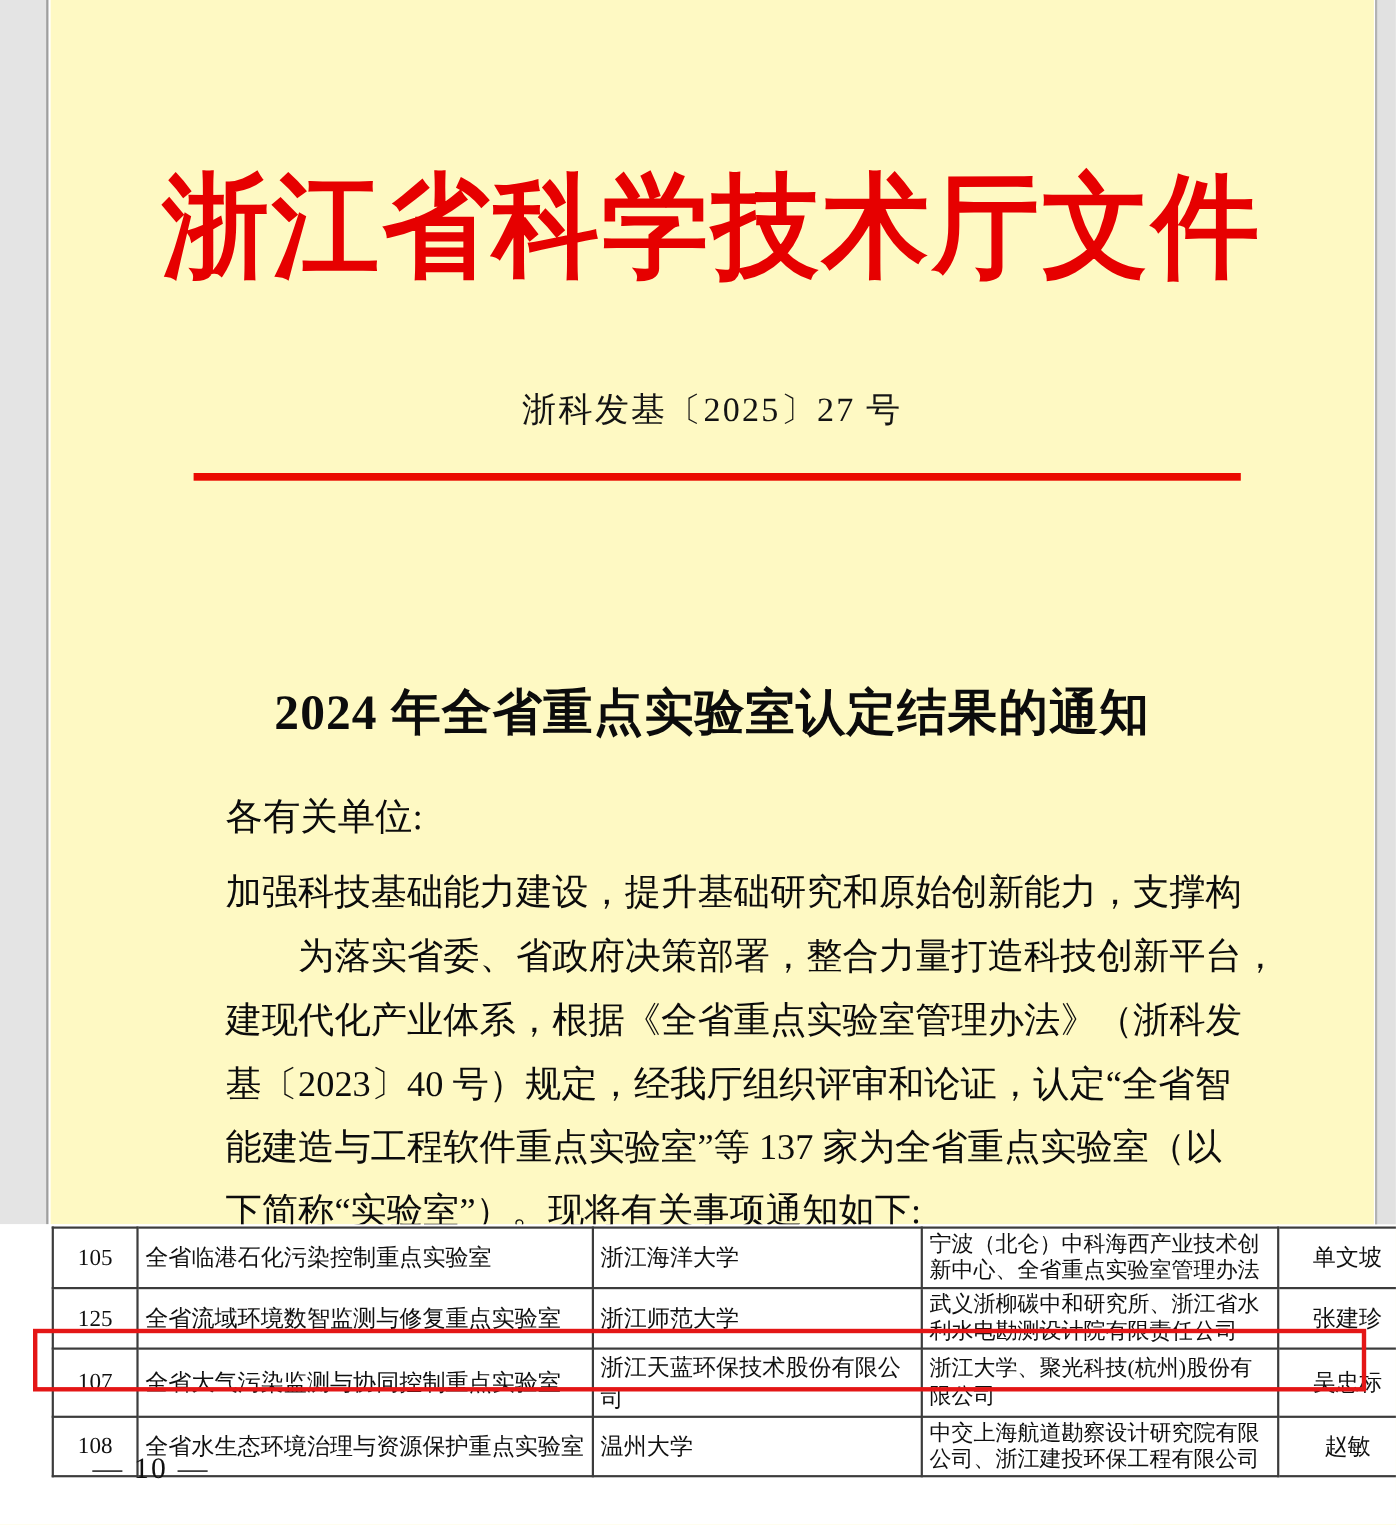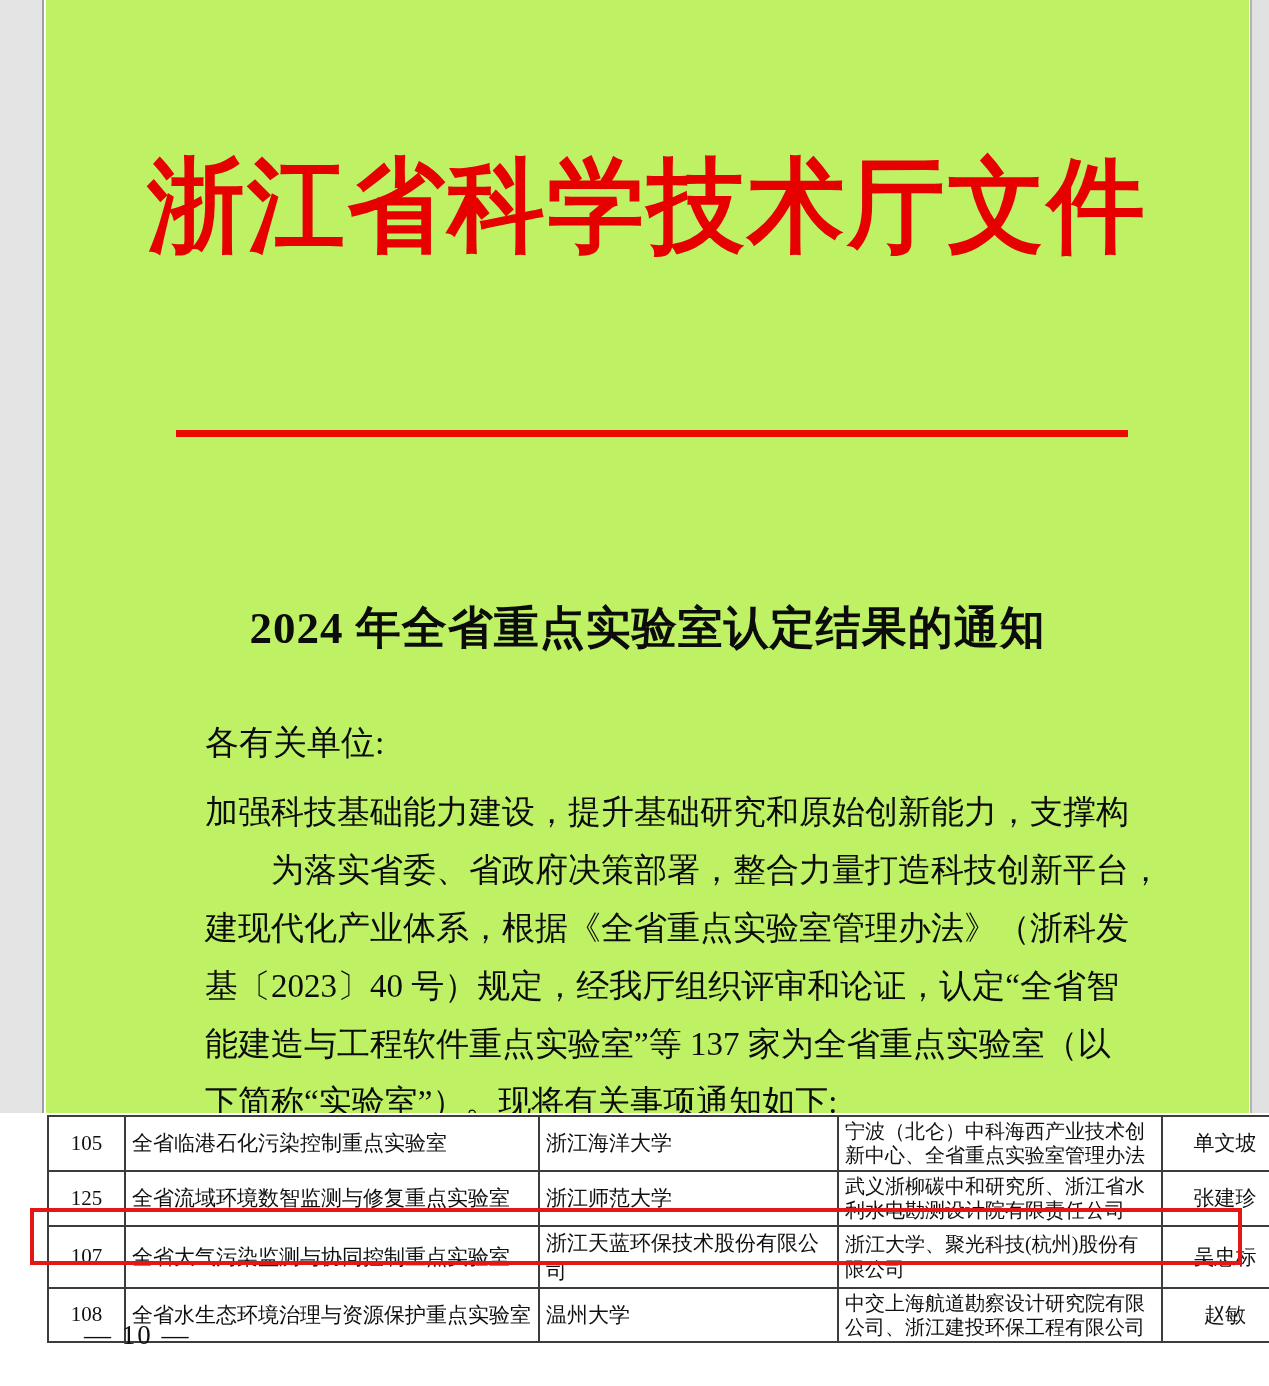--- a/index.html
+++ b/index.html
@@ -12,21 +12,21 @@
   }
   
   .edge-left{
     position:absolute;left:0;top:0;width:44px;height:1113px;
     background:#e4e4e4;border-right:2px solid #9e9e9e;box-sizing:border-box;
   }
   .edge-right{
     position:absolute;right:0;top:0;width:19px;height:1113px;
     background:#e1e1e1;border-left:2px solid #b3b3b3;box-sizing:border-box;
   }
-  .doc-area{position:absolute;left:46px;top:0;width:1203px;height:1113px;background:#bef264;text-decoration:underline;}
+  .doc-area{position:absolute;left:46px;top:0;width:1203px;height:1113px;background:#fef9c3;text-decoration:underline;}
 
   .doc-title{
     position:absolute;top:138px;left:0;width:100%;
     text-align:center;
     font-size:97px;font-weight:bold;
     color:var(--header_red,#e60000);
     letter-spacing:3px;white-space:nowrap;
     transform:scaleY(1.06);transform-origin:top center;
   }
   .doc-number{
@@ -35,21 +35,21 @@
   }
   .red-rule{
     position:absolute;top:430px;left:130px;width:952px;height:7px;
     background:var(--rule_red,#ea0b00);
   }
   .notice-title{
     position:absolute;left:0;width:100%;text-align:center;
     font-size:45px;font-weight:bold;color:#0c0c0c;letter-spacing:1px;white-space:nowrap;
   }
   .notice-title.l1{top:526px;}
-  .notice-title.l2{top:598px;text-align:center;}
+  .notice-title.l2{top:618px;text-align:center;}
 
   .salutation{
     position:absolute;left:159px;top:720px;
     font-size:34px;color:#0c0c0c;
   }
   .body-text{
     position:absolute;left:159px;top:783px;width:902px;
     font-size:33px;color:#0c0c0c;
   }
   .body-line{
@@ -92,20 +92,21 @@
   }
 </style>
 </head>
 <body>
 
 <div class="edge-left"></div>
 <div class="edge-right"></div>
 
 <div class="doc-area">
   <div class="doc-title">浙江省科学技术厅文件</div>
+  <div class="doc-number">浙科发基〔2025〕27 号</div>
   <div class="red-rule"></div>
   <div class="notice-title l2">2024 年全省重点实验室认定结果的通知</div>
   <div class="salutation">各有关单位:</div>
   <div class="body-text">
     <span class="body-line">加强科技基础能力建设，提升基础研究和原始创新能力，支撑构</span>
     <span class="body-line indent">为落实省委、省政府决策部署，整合力量打造科技创新平台，</span>
     <span class="body-line">建现代化产业体系，根据《全省重点实验室管理办法》（浙科发</span>
     <span class="body-line">基〔2023〕40 号）规定，经我厅组织评审和论证，认定“全省智</span>
     <span class="body-line">能建造与工程软件重点实验室”等 137 家为全省重点实验室（以</span>
     <span class="body-line last">下简称“实验室”）。现将有关事项通知如下:</span>

